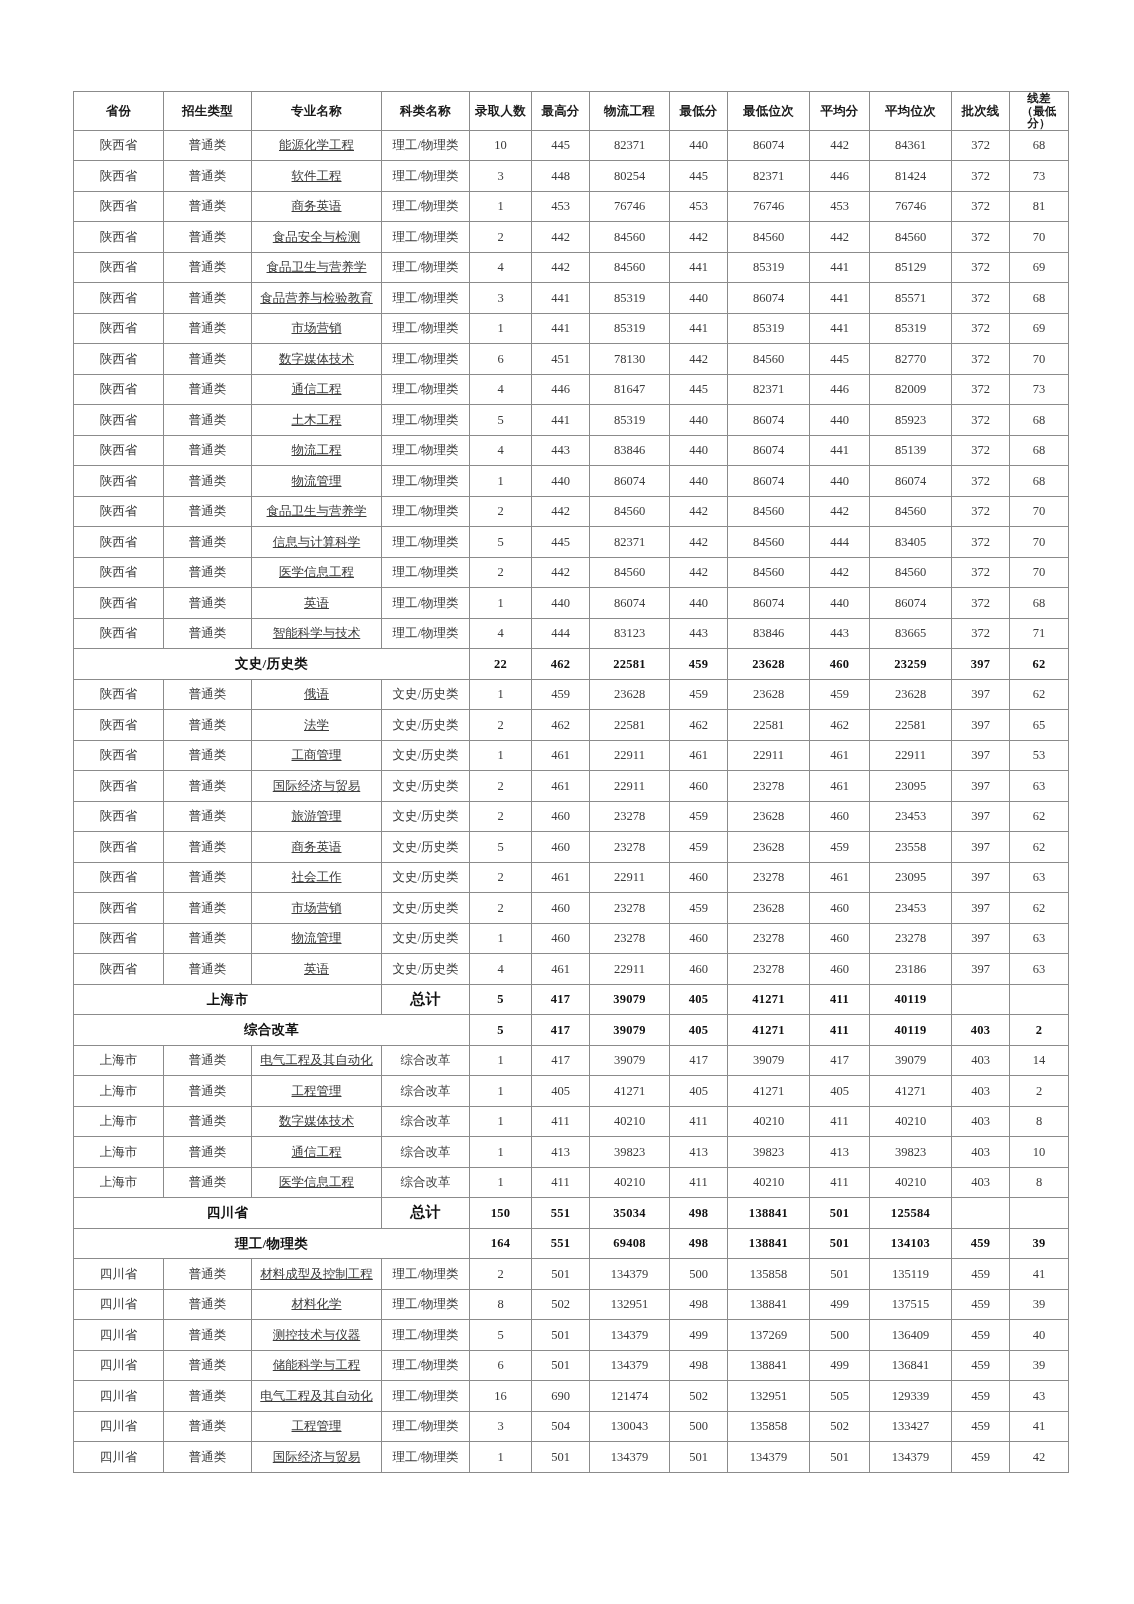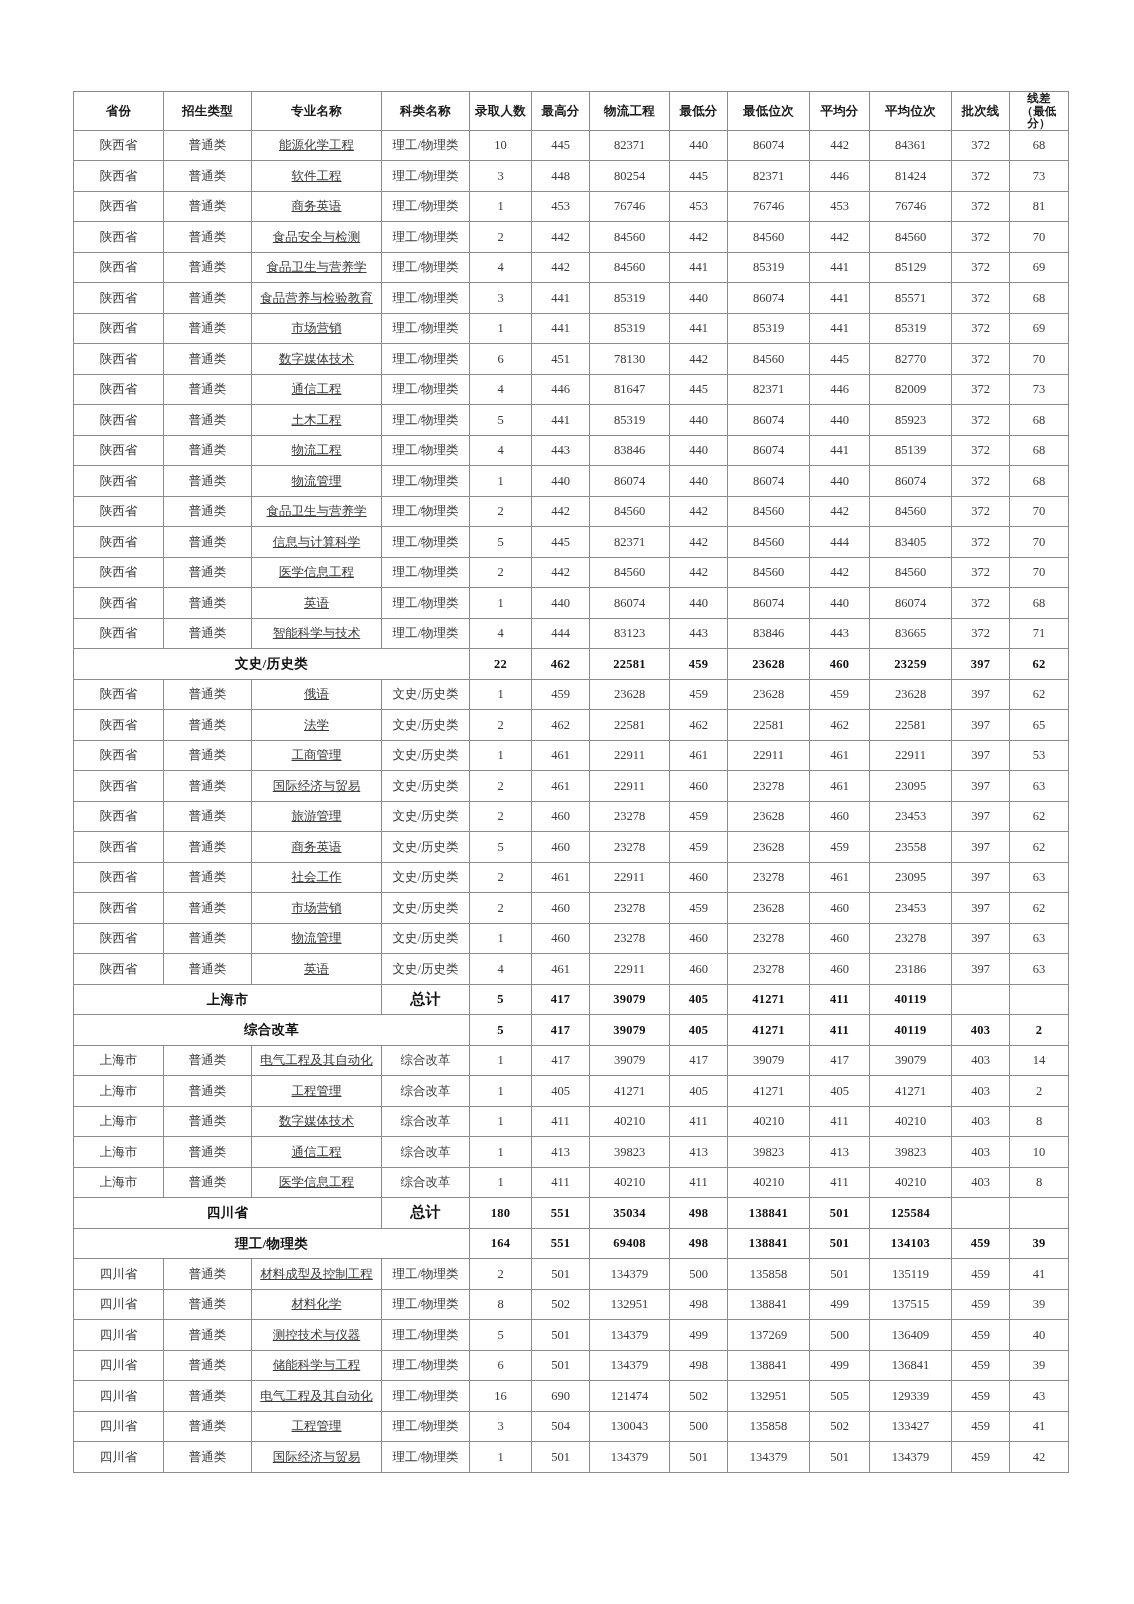--- a/index.html
+++ b/index.html
@@ -641,21 +641,21 @@
             <td>411</td>
             <td>40210</td>
             <td>411</td>
             <td>40210</td>
             <td>403</td>
             <td>8</td>
           </tr>
           <tr class="group-row">
             <td colspan="3" class="group-label">四川省</td>
             <td class="group-sub">总计</td>
-            <td>180</td>
+            <td>150</td>
             <td>551</td>
             <td>35034</td>
             <td>498</td>
             <td>138841</td>
             <td>501</td>
             <td>125584</td>
             <td></td>
             <td></td>
           </tr>
           <tr class="group-row">

